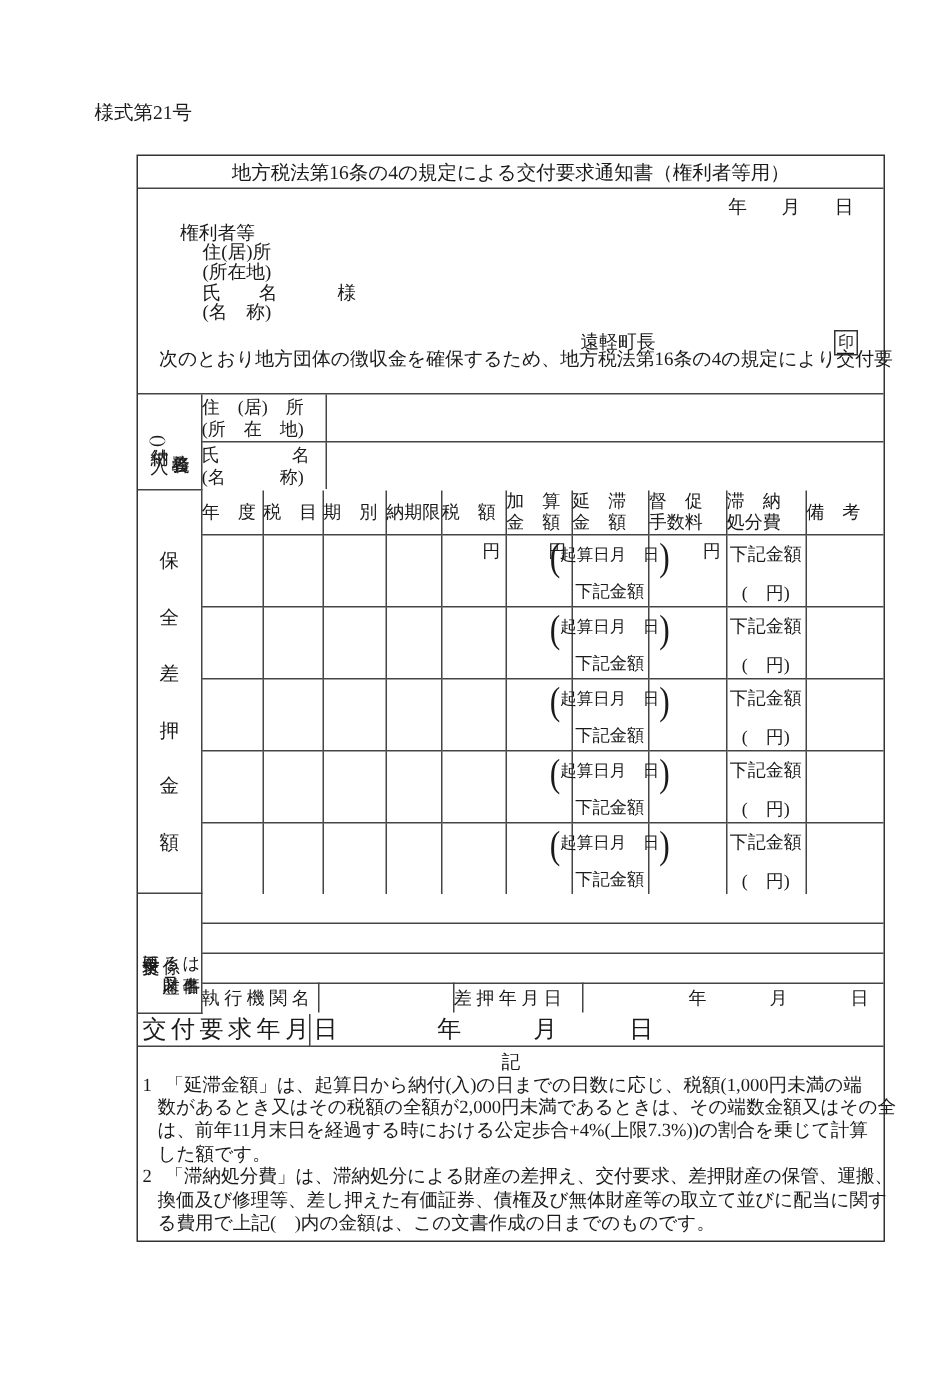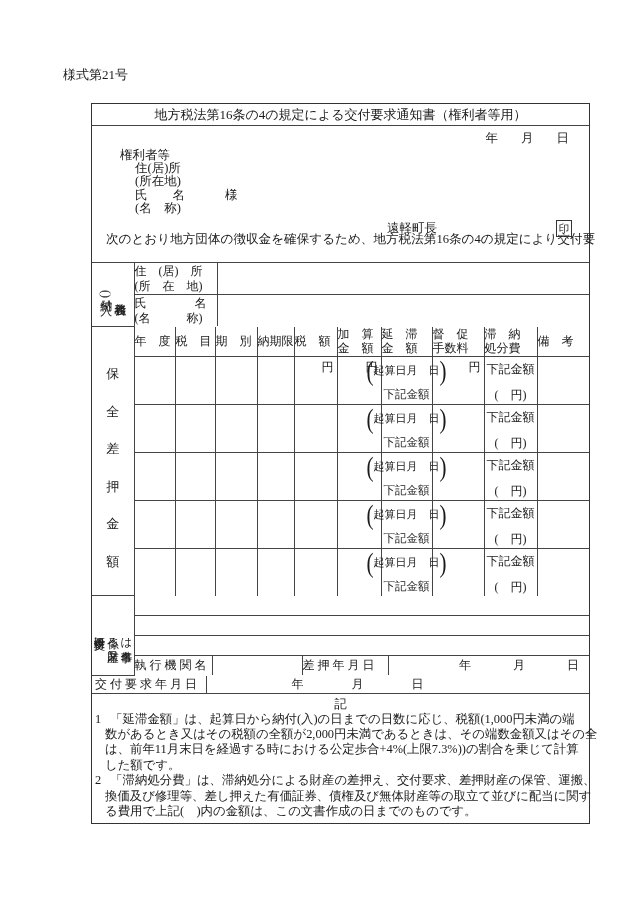--- a/index.html
+++ b/index.html
@@ -59,21 +59,21 @@
   .disp-cell .d1{margin-top:4px;white-space:nowrap;}
   .disp-cell .d2{margin-top:9px;white-space:nowrap;}
   
   .prop-table td{height:19px;font-size:12px;}
   .prop-label{vertical-align:middle;}
   .prop-label .vcols span{font-size:11.5px;line-height:12.5px;}
   .ls3{letter-spacing:3px;white-space:nowrap;}
   .date-cell{white-space:nowrap;}
   .date-cell .flex-end{display:flex;justify-content:flex-end;gap:42px;padding-right:10px;}
   
-  .req-table td{height:15px;font-size:12px;font-family:Liberation Serif, serif;}
+  .req-table td{height:15px;font-size:16px;font-family:Liberation Serif, serif;}
   .req-label{padding-left:3px;}
   .req-date{display:flex;gap:48px;padding-left:85px;}
   
   .notes-section{padding:2px 3px 4px 3px;}
   .notes-heading{text-align:center;font-size:12.5px;line-height:16px;}
   .note-line{font-size:12.4px;line-height:15.4px;white-space:nowrap;}
   .note-line.cont{margin-left:10px;}
   .note-no{margin-right:9px;}
 </style>
 </head>

